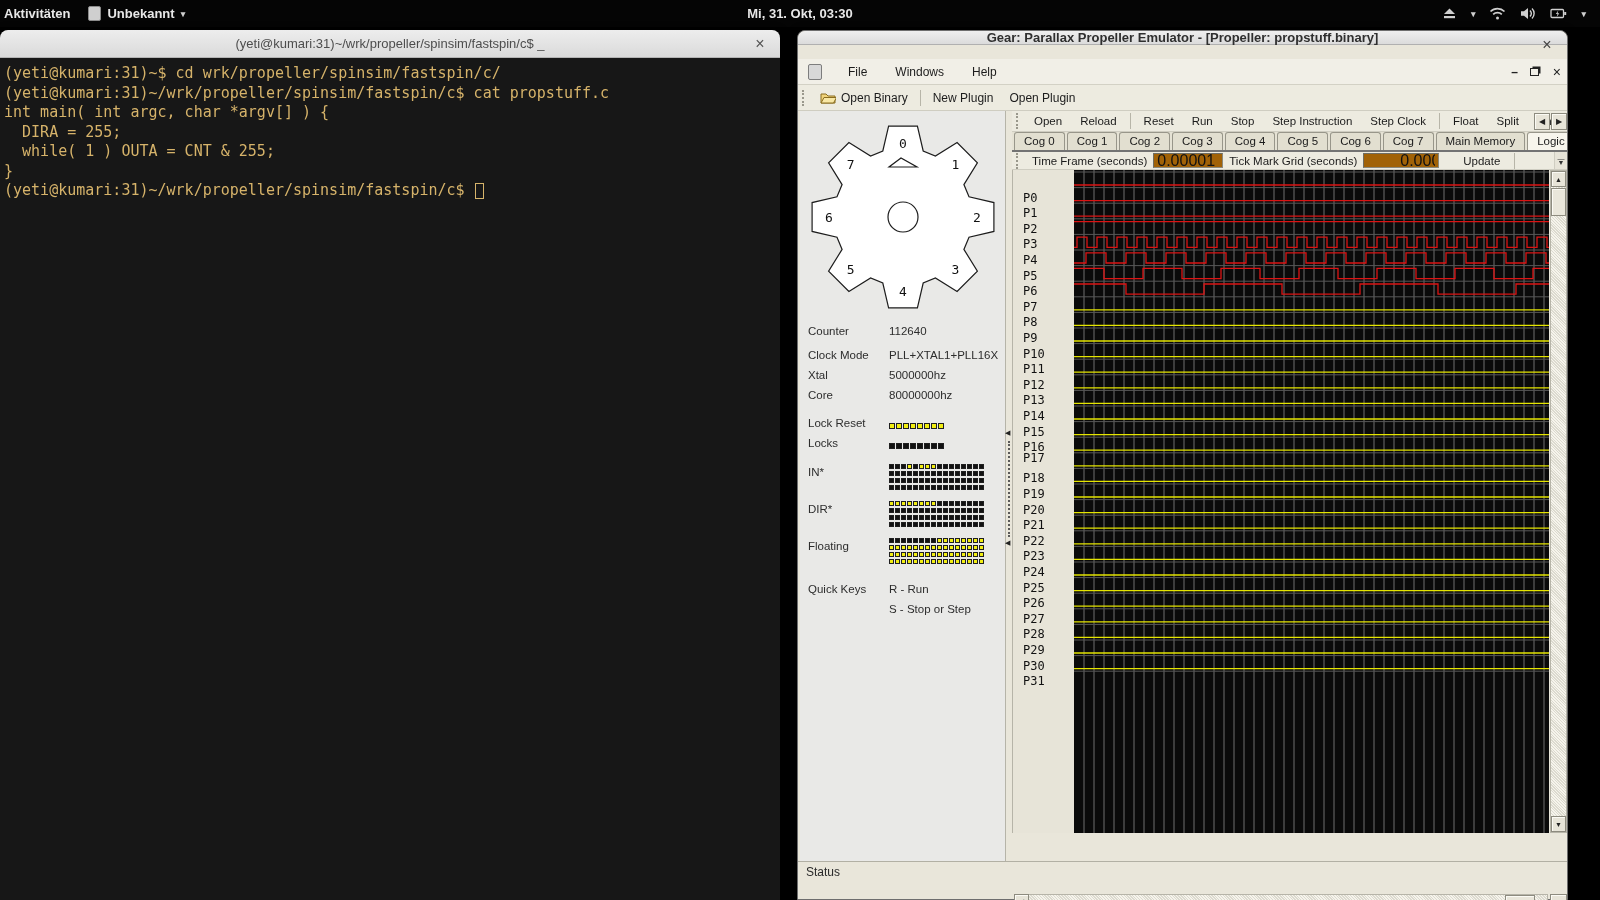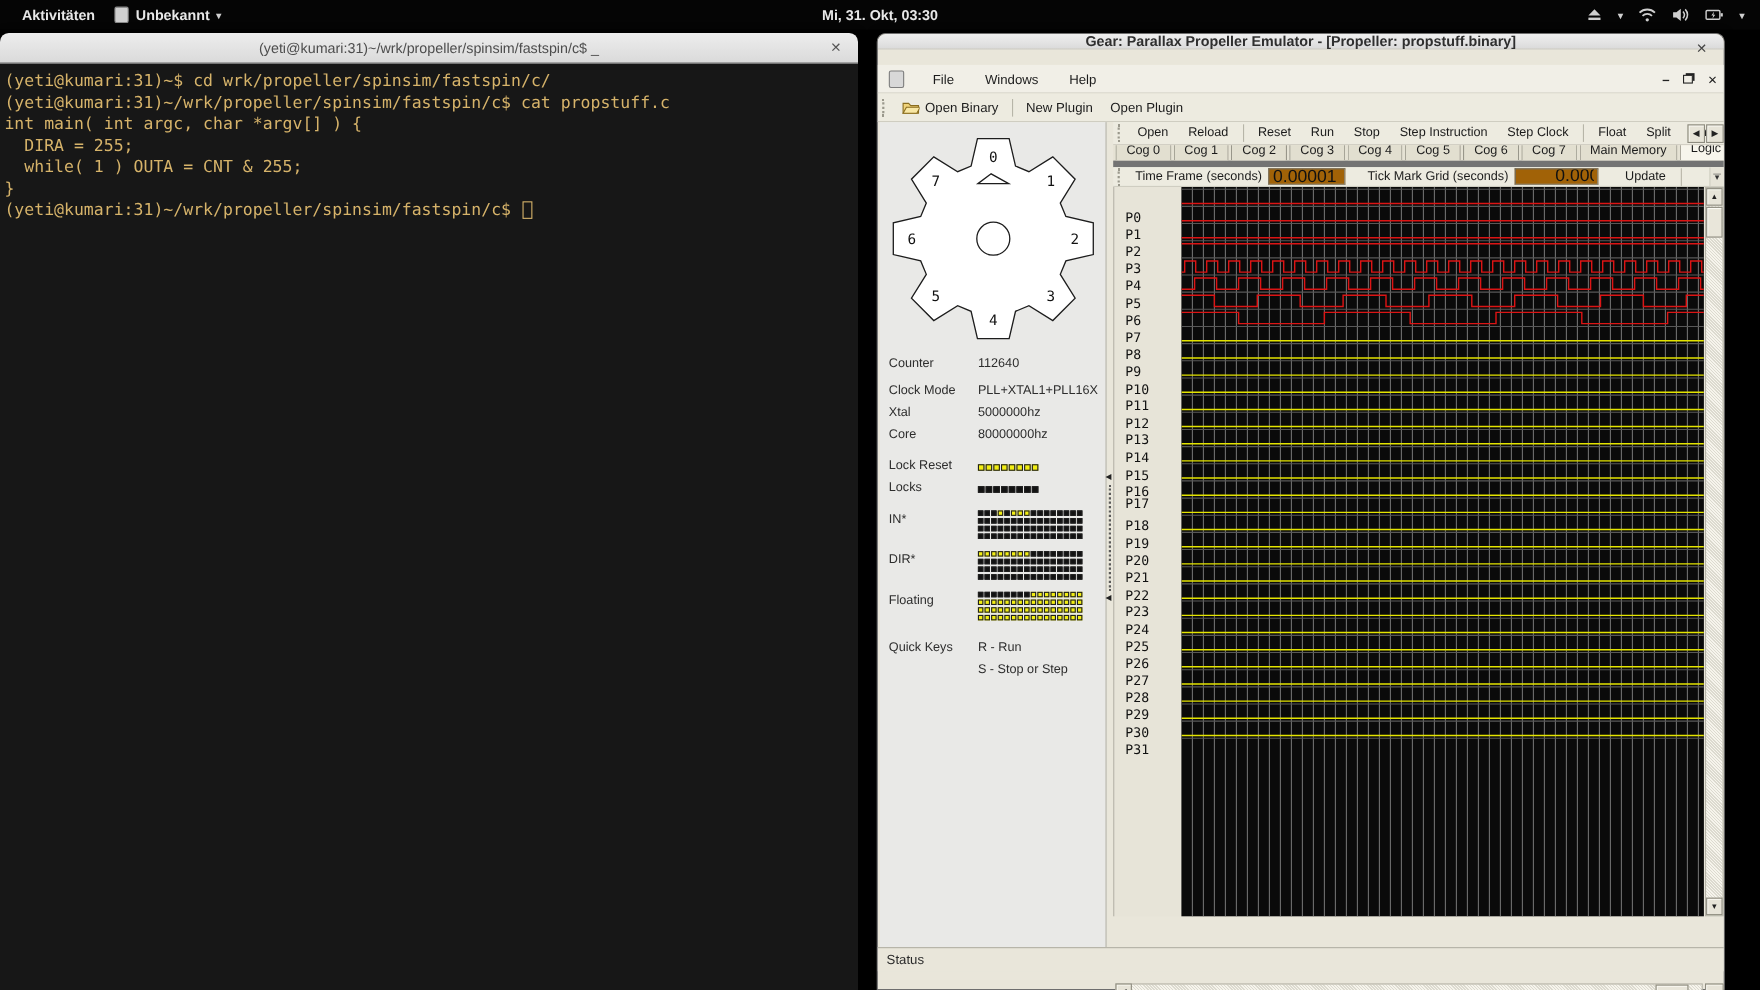--- a/index.html
+++ b/index.html
@@ -1,20 +1,20 @@
 <!DOCTYPE html>
 <html><head>
 <meta charset="utf-8">
 <style>
   * { margin:0; padding:0; box-sizing:border-box; }
   html,body { width:1600px; height:900px; overflow:hidden; background:#000; font-family:"Liberation Sans",sans-serif; }
 
   
   #topbar { position:absolute; left:0; top:0; width:1600px; height:27px; background:#050505; color:#e8e8e8; font-size:13px; font-weight:bold; }
-  .tb-left { position:absolute; left:0; top:0; height:27px; display:flex; align-items:center; gap:18px; padding-left:20px; }
+  .tb-left { position:absolute; left:0; top:0; height:27px; display:flex; align-items:center; gap:18px; padding-left:4px; }
   .tb-activities { cursor:default; }
   .tb-appmenu { display:flex; align-items:center; gap:6px; }
   .tb-appicon { display:inline-block; width:13px; height:15px; background:#cfcfcf; border:1px solid #8a8a8a; border-radius:2px; }
   .tb-caret { font-size:9px; color:#cfcfcf; }
   .tb-center { position:absolute; left:0; top:0; width:1600px; height:27px; display:flex; align-items:center; justify-content:center; pointer-events:none; }
   .tb-right { position:absolute; right:0; top:0; height:27px; display:flex; align-items:center; gap:14px; padding-right:14px; }
   .tb-right svg { display:block; }
 
   
   #terminal { position:absolute; left:0; top:30px; width:780px; height:870px; background:#171717; border-radius:8px 8px 0 0; box-shadow:0 2px 10px rgba(0,0,0,.6); }
@@ -60,21 +60,21 @@
   .vs-tri { position:absolute; left:-2px; font-size:7px; color:#222; }
 
   
   .g-plugin { position:absolute; left:214px; top:80px; width:555px; height:750px; background:#e9e6da; }
   .emu-toolbar { position:absolute; left:0; top:0; width:555px; height:21px; background:#edebe0; border-bottom:1px solid #cfcdc1; display:flex; align-items:center; font-size:11.5px; color:#1b1b1b; overflow:hidden; }
   .emu-toolbar .tlabel { padding:0 9px; white-space:nowrap; }
   .emu-spacer { flex:1; }
   .overflow-btn { width:13px; height:100%; display:flex; flex-direction:column; align-items:center; justify-content:center; font-size:7px; color:#333; border-left:1px solid #cfcdc1; background:#e7e4d8; }
   .overflow-btn i { font-style:normal; line-height:4px; }
 
-  .tab-strip { position:absolute; left:0; top:21px; width:555px; height:20px; background:#e5e2d4; display:flex; align-items:flex-end; overflow:hidden; border-bottom:6px solid #737373; }
+  .tab-strip { position:absolute; left:0; top:21px; width:555px; height:20px; background:#e5e2d4; display:flex; align-items:flex-start; overflow:hidden; border-bottom:2px solid #737373; }
   .tab { font-size:11.5px; color:#1b1b1b; padding:2px 9px 3px 9px; border:1px solid #98968a; border-bottom:none; border-radius:3px 3px 0 0; background:#e2dfd0; margin-left:2px; height:18px; white-space:nowrap; }
   .tab.active { background:#f7f5ec; height:20px; font-weight:normal; }
   .tab-scrolls { position:absolute; right:0; top:2px; display:flex; }
   .mini-btn { width:16px; height:17px; background:#e7e4d8; border:1px solid #8d8b7f; box-shadow:inset 1px 1px 0 #fbfaf4; font-size:8px; color:#222; display:flex; align-items:center; justify-content:center; margin-left:1px; }
 
   .logic-toolbar { position:absolute; left:0; top:41px; width:555px; height:18px; background:#edebe0; border-bottom:1px solid #cfcdc1; display:flex; align-items:center; font-size:11.5px; color:#1b1b1b; overflow:hidden; }
   .lt-label { padding:0 6px; white-space:nowrap; }
   .numfield { height:15px; border:1px solid #8b897d; border-top-color:#6f6d63; border-left-color:#6f6d63; background:#a16207; font-family:"Liberation Sans",sans-serif; font-size:16px; color:#111; padding:0 3px; }
   .lt-update { padding:0 10px; }
 
@@ -282,21 +282,21 @@
       </div>
     <span class="tab-scrolls">
       <span class="mini-btn">◀</span>
       <span class="mini-btn">▶</span>
     </span>
 
     <div class="logic-toolbar">
       <span class="grip"></span>
       <span class="lt-label">Time Frame (seconds)</span>
       <input class="numfield" style="width: 70px;" value="0.00001">
-      <span class="lt-label" style="margin-left:14px">Tick Mark Grid (seconds)</span>
+      <span class="lt-label" style="margin-left:0">Tick Mark Grid (seconds)</span>
       <input class="numfield" style="width: 76px; padding-left: 36px;" value="0.00000032">
       <span class="lt-update" style="margin-left:14px">Update</span>
       <span class="vsep"></span>
       <span class="emu-spacer"></span>
       <span class="overflow-btn">
           <i>—</i>
           <i>▼</i>
         </span>
     </div>
 

